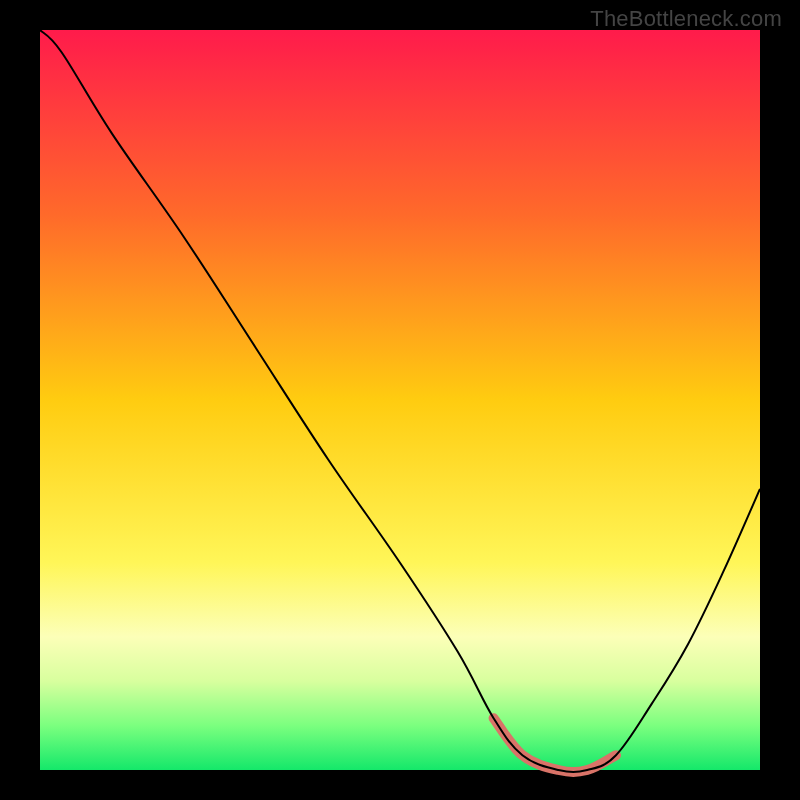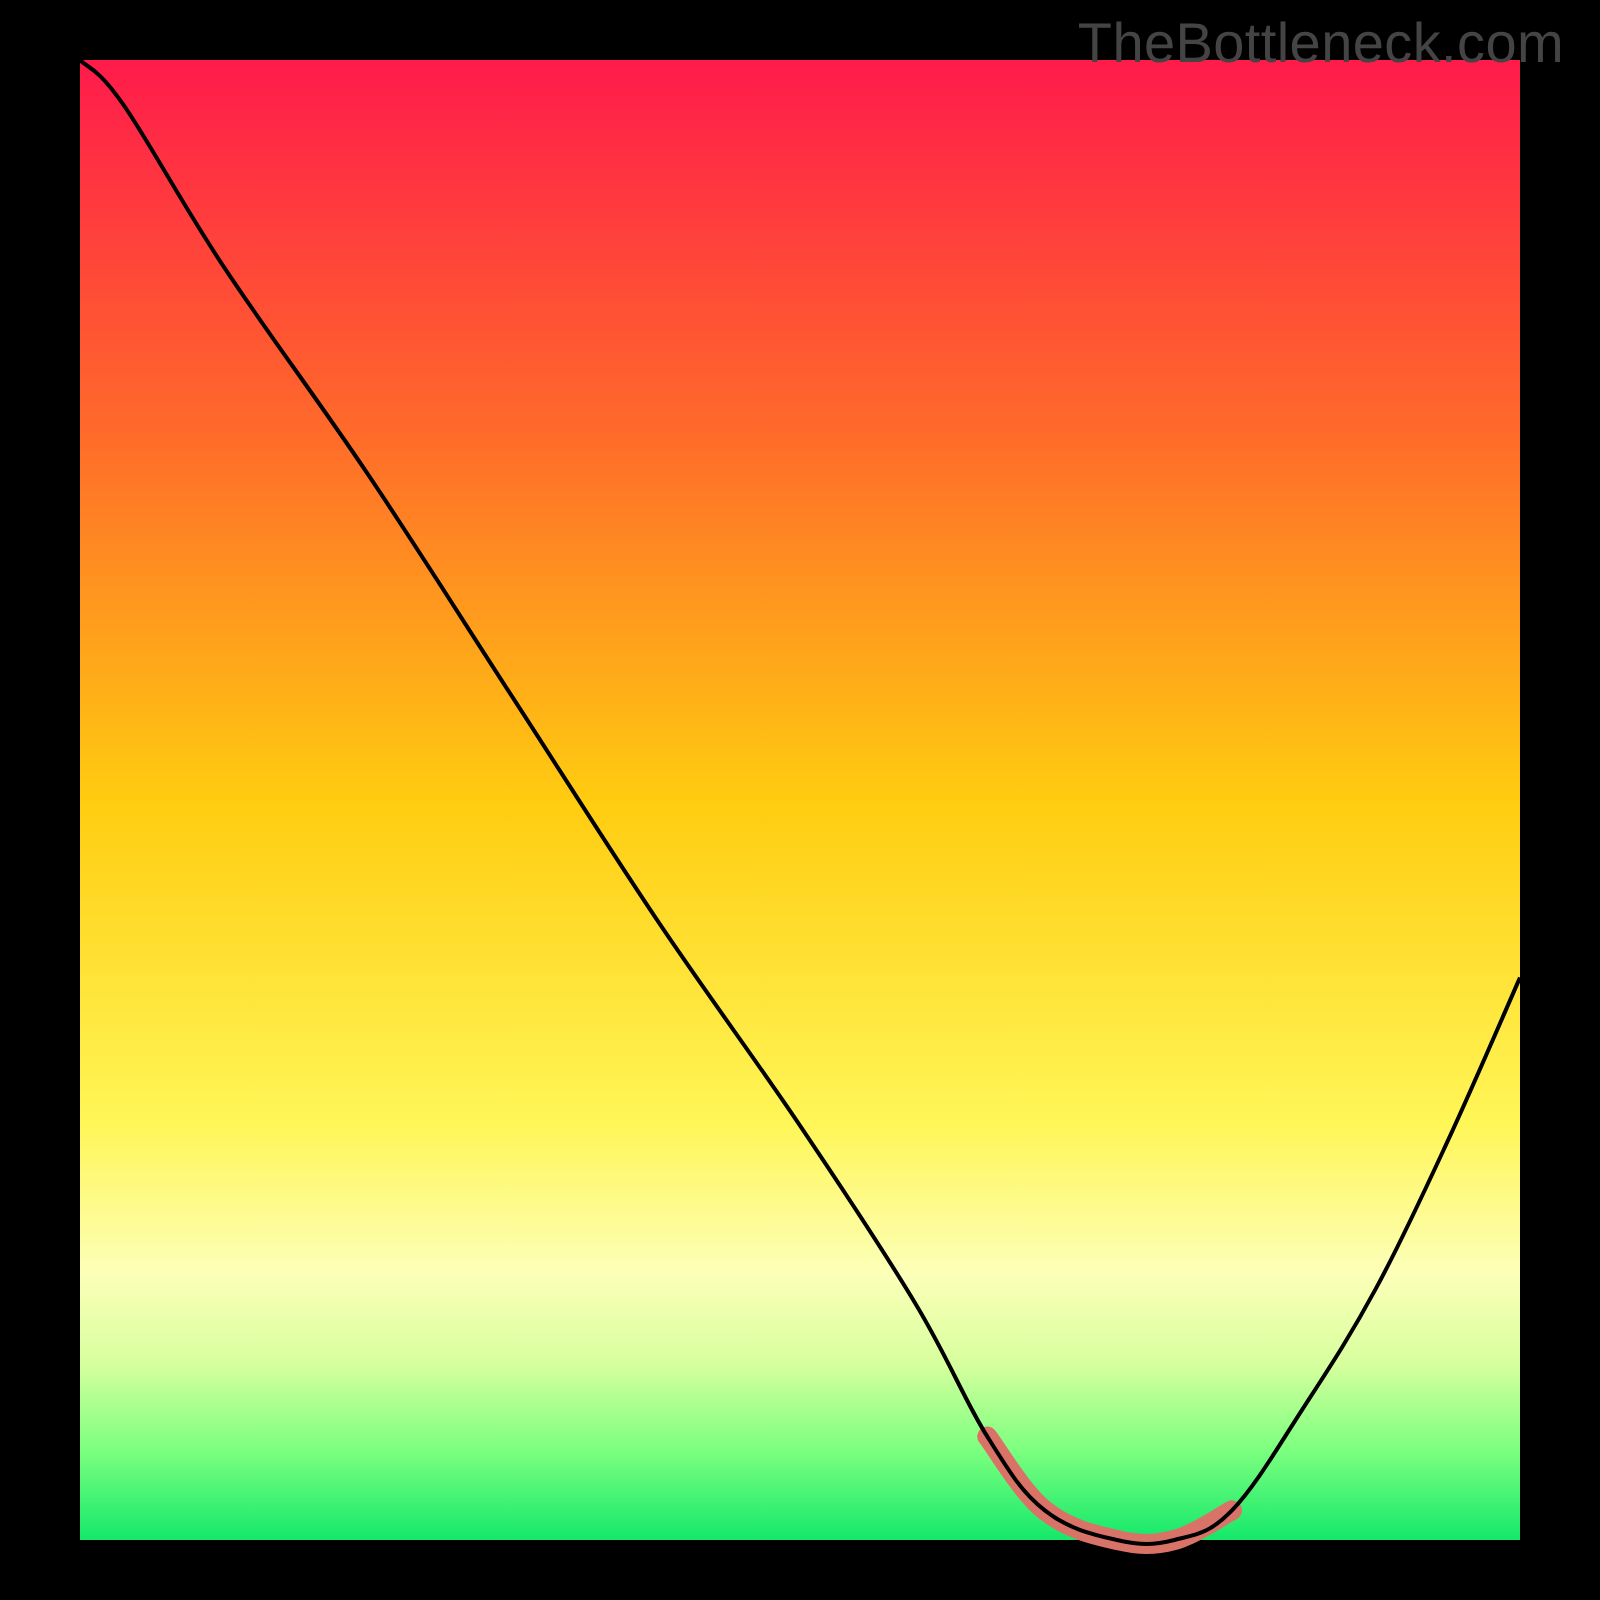--- a/index.html
+++ b/index.html
@@ -17,21 +17,21 @@
     top: 0;
     width: 800px;
     height: 800px;
     background: #000;
   }
   .watermark {
     position: absolute;
     top: 6px;
     right: 18px;
     color: #444;
-    font-size: 28px;
+    font-size: 22px;
     font-weight: 400;
     letter-spacing: 0.2px;
     user-select: none;
   }
   svg {
     position: absolute;
     left: 0;
     top: 0;
   }
 </style>

